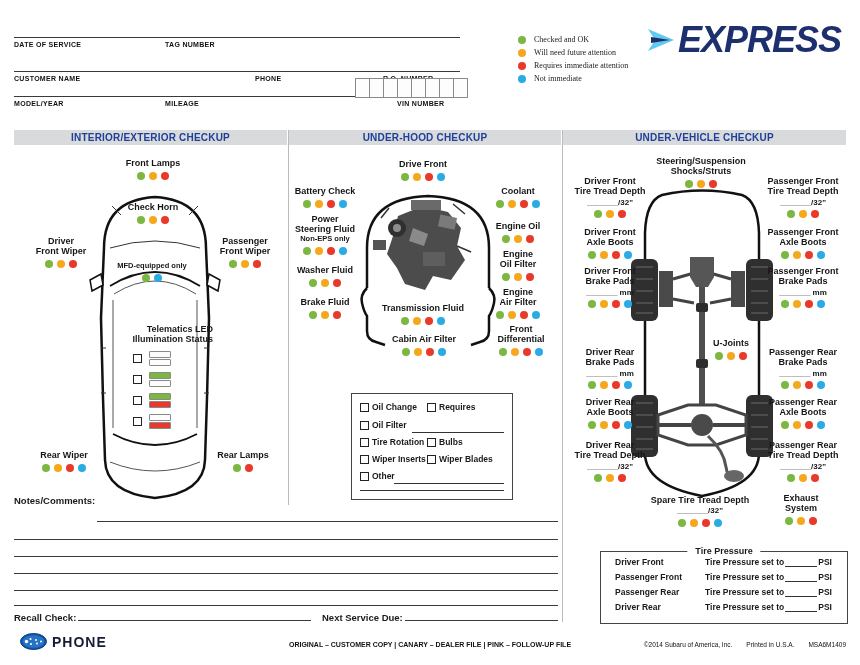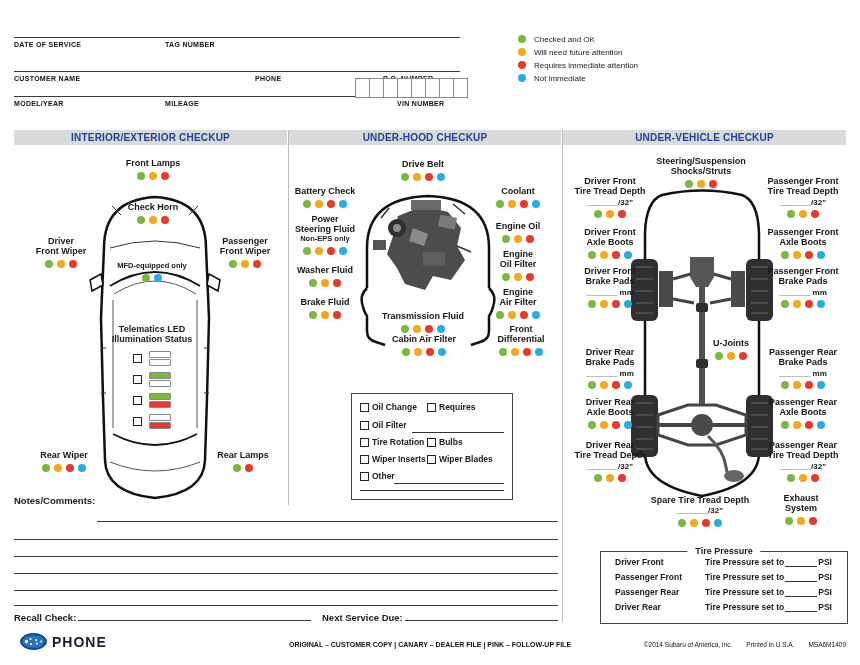--- a/index.html
+++ b/index.html
@@ -7,21 +7,21 @@
         font-family:"Liberation Sans","DejaVu Sans",sans-serif;color:#1a1a1a;}
 
   
   .hline{position:absolute;height:1px;background:#3a3a3a;}
   .flabel{position:absolute;font-size:7px;font-weight:bold;letter-spacing:.3px;color:#111;}
   .comb{position:absolute;display:flex;background:#fff;}
   .comb span{width:13px;height:18px;border:1px solid #8a8a8a;border-right:none;background:#fdfdfd;}
   .comb span:last-child{border-right:1px solid #8a8a8a;}
 
   
-  .legend{position:absolute;left:516px;top:35px;display:flex;flex-direction:column;gap:4px;}
+  .legend{position:absolute;left:516px;top:35px;display:flex;flex-direction:column;gap:4px;font-family:Liberation Serif, serif;}
   .legend-row{display:flex;align-items:center;gap:6px;font-size:8px;font-weight:500;color:#222;}
   .legend-row .dots{margin:0;line-height:8px;}
 
   
   .dots{text-align:center;line-height:9px;margin-top:3px;}
   .dot{display:inline-block;width:8px;height:8px;border-radius:50%;margin:0 2px;vertical-align:middle;}
 
   
   .xlogo{position:absolute;left:648px;top:22px;width:200px;}
   .xlogo-row{display:flex;align-items:center;}
@@ -33,21 +33,21 @@
         font-size:10px;font-weight:bold;text-align:center;line-height:15px;letter-spacing:.2px;}
   .vline{position:absolute;width:1px;background:#b9bbbd;}
 
   
   .cp{position:absolute;text-align:center;font-size:9px;font-weight:bold;line-height:1.14;color:#161616;}
   .cp-label{white-space:pre-line;}
   .cp-sub{font-size:7.5px;font-weight:bold;}
   .cp-blank{font-size:8px;margin-top:1px;letter-spacing:0;}
 
   
-  .tele{position:absolute;left:91px;top:324px;width:122px;text-align:center;}
+  .tele{position:absolute;left:91px;top:324px;width:122px;text-align:right;}
   .tele-title{font-size:9px;font-weight:bold;white-space:pre-line;line-height:1.14;}
   .led-row{display:flex;align-items:center;justify-content:center;gap:7px;margin-top:6px;}
   .led{display:inline-flex;flex-direction:column;gap:1px;width:22px;}
   .led-bar{height:5px;border:1px solid #8a8a8a;border-radius:1px;background:#fdfdfd;}
   .cbx{display:inline-block;width:7px;height:7px;border:1px solid #222;background:#fff;flex:none;vertical-align:middle;}
 
   
   .svc{position:absolute;left:351px;top:393px;width:160px;height:105px;border:1.5px solid #444;background:#fff;}
   .svc-row{position:absolute;font-size:8.5px;font-weight:bold;display:flex;align-items:center;gap:3px;}
   .sline{position:absolute;height:1px;background:#333;}
@@ -112,20 +112,27 @@
       <span class="dots"><span class="dot" style="background: rgb(232, 57, 42);"></span></span>
       <span>Requires immediate attention</span>
     </div>
     <div class="legend-row">
       <span class="dots"><span class="dot" style="background: rgb(41, 172, 227);"></span></span>
       <span>Not immediate</span>
     </div>
   </div>
 
   <div class="xlogo">
+    <div class="xlogo-row">
+      <svg width="30" height="28" viewBox="0 0 30 28">
+        <polygon points="0,3 26,14 0,25 7,14" fill="#62c9f1"></polygon>
+        <polygon points="3,11 22,14 3,17" fill="#1e2f6e"></polygon>
+      </svg>
+      <span class="xlogo-express">EXPRESS</span>
+    </div>
   </div>
 
   <div class="band" style="left:14px;width:273px">INTERIOR/EXTERIOR CHECKUP</div>
   <div class="band" style="left:563px;width:283px">UNDER-VEHICLE CHECKUP</div>
   <div class="band" style="left:289px;width:272px">UNDER-HOOD CHECKUP</div>
   <div class="vline" style="left:288px;top:130px;height:375px"></div>
   <div class="vline" style="left:562px;top:130px;height:492px"></div>
 
   <svg class="illus" style="left:88px;top:188px" width="134" height="316" viewBox="0 0 134 316">
     <path d="M16,60 Q16,12 67,9 Q118,12 118,60 L121,130 L119,210 L117,272 Q116,305 67,310 Q18,305 17,272 L15,210 L13,130 Z" fill="#ffffff" stroke="#111" stroke-width="2.5"></path>
@@ -215,21 +222,21 @@
     <circle cx="44" cy="40" r="9" fill="#2f2f2f"></circle>
     <circle cx="44" cy="40" r="4" fill="#8d8d8d"></circle>
     <rect x="86" y="28" width="17" height="12" fill="#7a7a7a" transform="rotate(12 94 34)"></rect>
     <path d="M60,40 l15,6 -4,12 -15,-5 z" fill="#8a8a8a"></path>
     <rect x="70" y="64" width="22" height="14" fill="#5e5e5e"></rect>
     <rect x="20" y="52" width="13" height="10" fill="#555"></rect>
     <path d="M36,20 L28,30 M100,16 L112,26 M104,58 L118,64" stroke="#333" stroke-width="1.5" fill="none"></path>
   </svg>
 
   <div class="cp" style="left:378px;top:159px;width:90px">
-    <div class="cp-label">Drive Belt</div>
+    <div class="cp-label">Drive Front</div>
     <div class="dots"><span class="dot" style="background: rgb(124, 184, 65);"></span><span class="dot" style="background: rgb(245, 168, 28);"></span><span class="dot" style="background: rgb(232, 57, 42);"></span><span class="dot" style="background: rgb(41, 172, 227);"></span></div>
   </div>
   <div class="cp" style="left:280px;top:186px;width:90px">
     <div class="cp-label">Battery Check</div>
     <div class="dots"><span class="dot" style="background: rgb(124, 184, 65);"></span><span class="dot" style="background: rgb(245, 168, 28);"></span><span class="dot" style="background: rgb(232, 57, 42);"></span><span class="dot" style="background: rgb(41, 172, 227);"></span></div>
   </div>
   <div class="cp" style="left:478px;top:186px;width:80px">
     <div class="cp-label">Coolant</div>
     <div class="dots"><span class="dot" style="background: rgb(124, 184, 65);"></span><span class="dot" style="background: rgb(245, 168, 28);"></span><span class="dot" style="background: rgb(232, 57, 42);"></span><span class="dot" style="background: rgb(41, 172, 227);"></span></div>
   </div>
@@ -254,21 +261,21 @@
   </div>
   <div class="cp" style="left:478px;top:287px;width:80px">
     <div class="cp-label">Engine
 Air Filter</div>
     <div class="dots"><span class="dot" style="background: rgb(124, 184, 65);"></span><span class="dot" style="background: rgb(245, 168, 28);"></span><span class="dot" style="background: rgb(232, 57, 42);"></span><span class="dot" style="background: rgb(41, 172, 227);"></span></div>
   </div>
   <div class="cp" style="left:280px;top:297px;width:90px">
     <div class="cp-label">Brake Fluid</div>
     <div class="dots"><span class="dot" style="background: rgb(124, 184, 65);"></span><span class="dot" style="background: rgb(245, 168, 28);"></span><span class="dot" style="background: rgb(232, 57, 42);"></span></div>
   </div>
-  <div class="cp" style="left:368px;top:311px;width:110px">
+  <div class="cp" style="left:368px;top:303px;width:110px">
     <div class="cp-label">Transmission Fluid</div>
     <div class="dots"><span class="dot" style="background: rgb(124, 184, 65);"></span><span class="dot" style="background: rgb(245, 168, 28);"></span><span class="dot" style="background: rgb(232, 57, 42);"></span><span class="dot" style="background: rgb(41, 172, 227);"></span></div>
   </div>
   <div class="cp" style="left:479px;top:324px;width:84px">
     <div class="cp-label">Front
 Differential</div>
     <div class="dots"><span class="dot" style="background: rgb(124, 184, 65);"></span><span class="dot" style="background: rgb(245, 168, 28);"></span><span class="dot" style="background: rgb(232, 57, 42);"></span><span class="dot" style="background: rgb(41, 172, 227);"></span></div>
   </div>
   <div class="cp" style="left:374px;top:334px;width:100px">
     <div class="cp-label">Cabin Air Filter</div>

